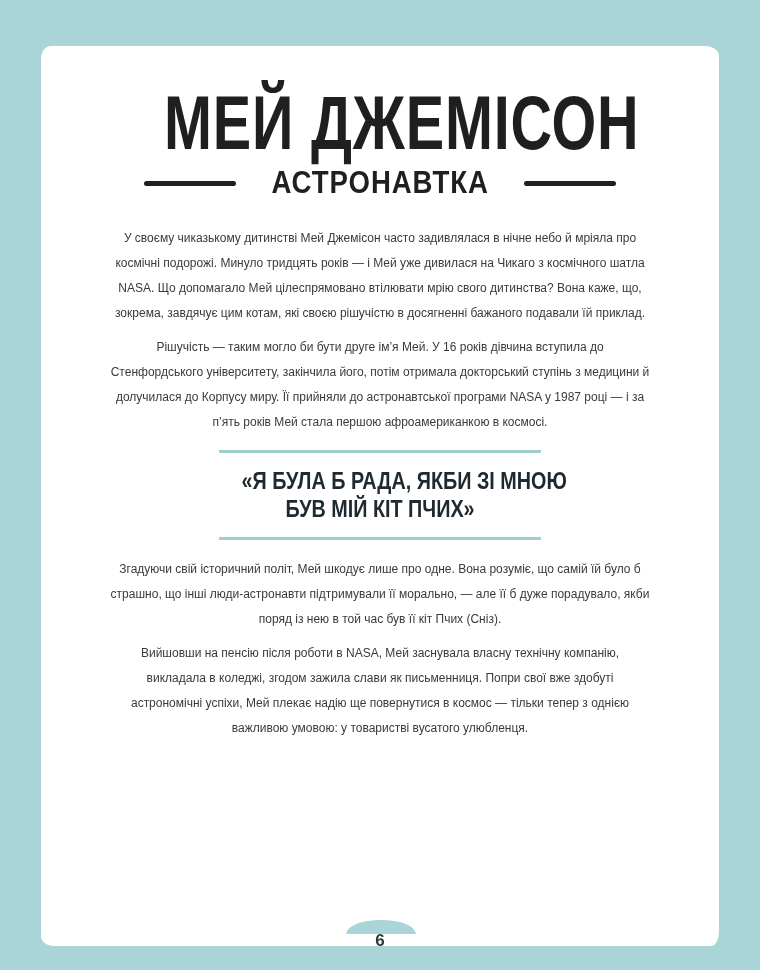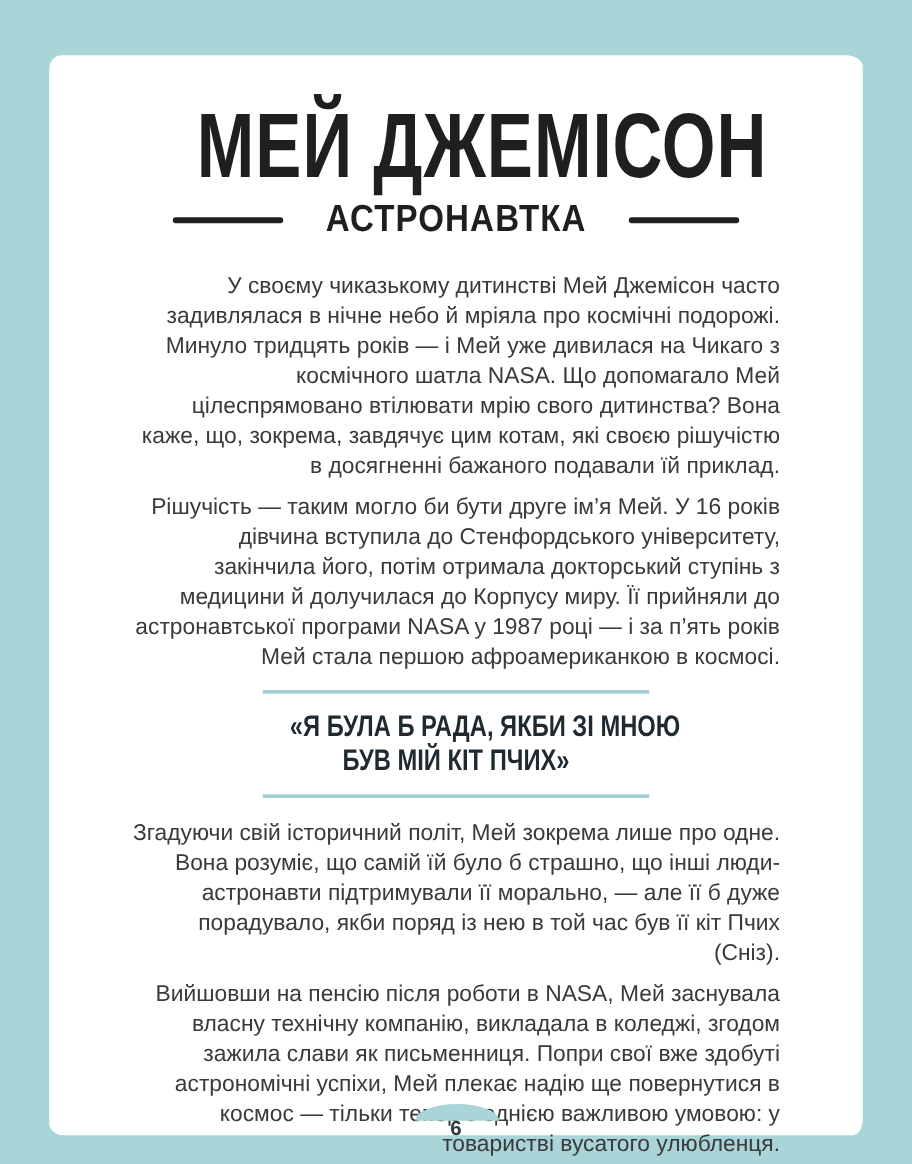--- a/index.html
+++ b/index.html
@@ -54,25 +54,25 @@
   .subtitle{
     font-size:30px;
     font-weight:700;
     color:var(--title-ink);
     letter-spacing:1px;
     transform:scale(0.92,1.05);
     white-space:nowrap;
   }
   .body-text{margin-top:26px;}
   .body-text p{
-    font-size:19px;
+    font-size:12px;
     line-height:25px;
     color:var(--ink);
     margin-bottom:9px;
-    text-align:right;
+    text-align:center;
   }
   .quote-block{
     width:322px;
     margin:15px auto 17px auto;
     border-top:3px solid var(--rule);
     border-bottom:3px solid var(--rule);
     padding:13px 0 15px 0;
     text-align:center;
   }
   .quote-text{
@@ -116,20 +116,20 @@
 
   <div class="body-text">
     <p>У своєму чиказькому дитинстві Мей Джемісон часто задивлялася в нічне небо й мріяла про космічні подорожі. Минуло тридцять років — і Мей уже дивилася на Чикаго з космічного шатла NASA. Що допомагало Мей цілеспрямовано втілювати мрію свого дитинства? Вона каже, що, зокрема, завдячує цим котам, які своєю рішучістю в досягненні бажаного подавали їй приклад.</p>
     <p>Рішучість — таким могло би бути друге ім’я Мей. У 16 років дівчина вступила до Стенфордського університету, закінчила його, потім отримала докторський ступінь з медицини й долучилася до Корпусу миру. Її прийняли до астронавтської програми NASA у 1987 році — і за п’ять років Мей стала першою афроамериканкою в космосі.</p>
 
     <div class="quote-block">
       <div class="quote-text">«Я БУЛА Б РАДА, ЯКБИ ЗІ МНОЮ</div>
       <div class="quote-text">БУВ МІЙ КІТ ПЧИХ»</div>
     </div>
 
-    <p>Згадуючи свій історичний політ, Мей зокрема лише про одне. Вона розуміє, що самій їй було б страшно, що інші люди-астронавти підтримували її морально, — але її б дуже порадувало, якби поряд із нею в той час був її кіт Пчих (Сніз).</p>
+    <p>Згадуючи свій історичний політ, Мей шкодує лише про одне. Вона розуміє, що самій їй було б страшно, що інші люди-астронавти підтримували її морально, — але її б дуже порадувало, якби поряд із нею в той час був її кіт Пчих (Сніз).</p>
     <p>Вийшовши на пенсію після роботи в NASA, Мей заснувала власну технічну компанію, викладала в коледжі, згодом зажила слави як письменниця. Попри свої вже здобуті астрономічні успіхи, Мей плекає надію ще повернутися в космос — тільки тепер з однією важливою умовою: у товаристві вусатого улюбленця.</p>
   </div>
 
 </div>
 
 <div class="page-tab"></div>
 <div class="page-number">6</div>
 
 </body></html>

